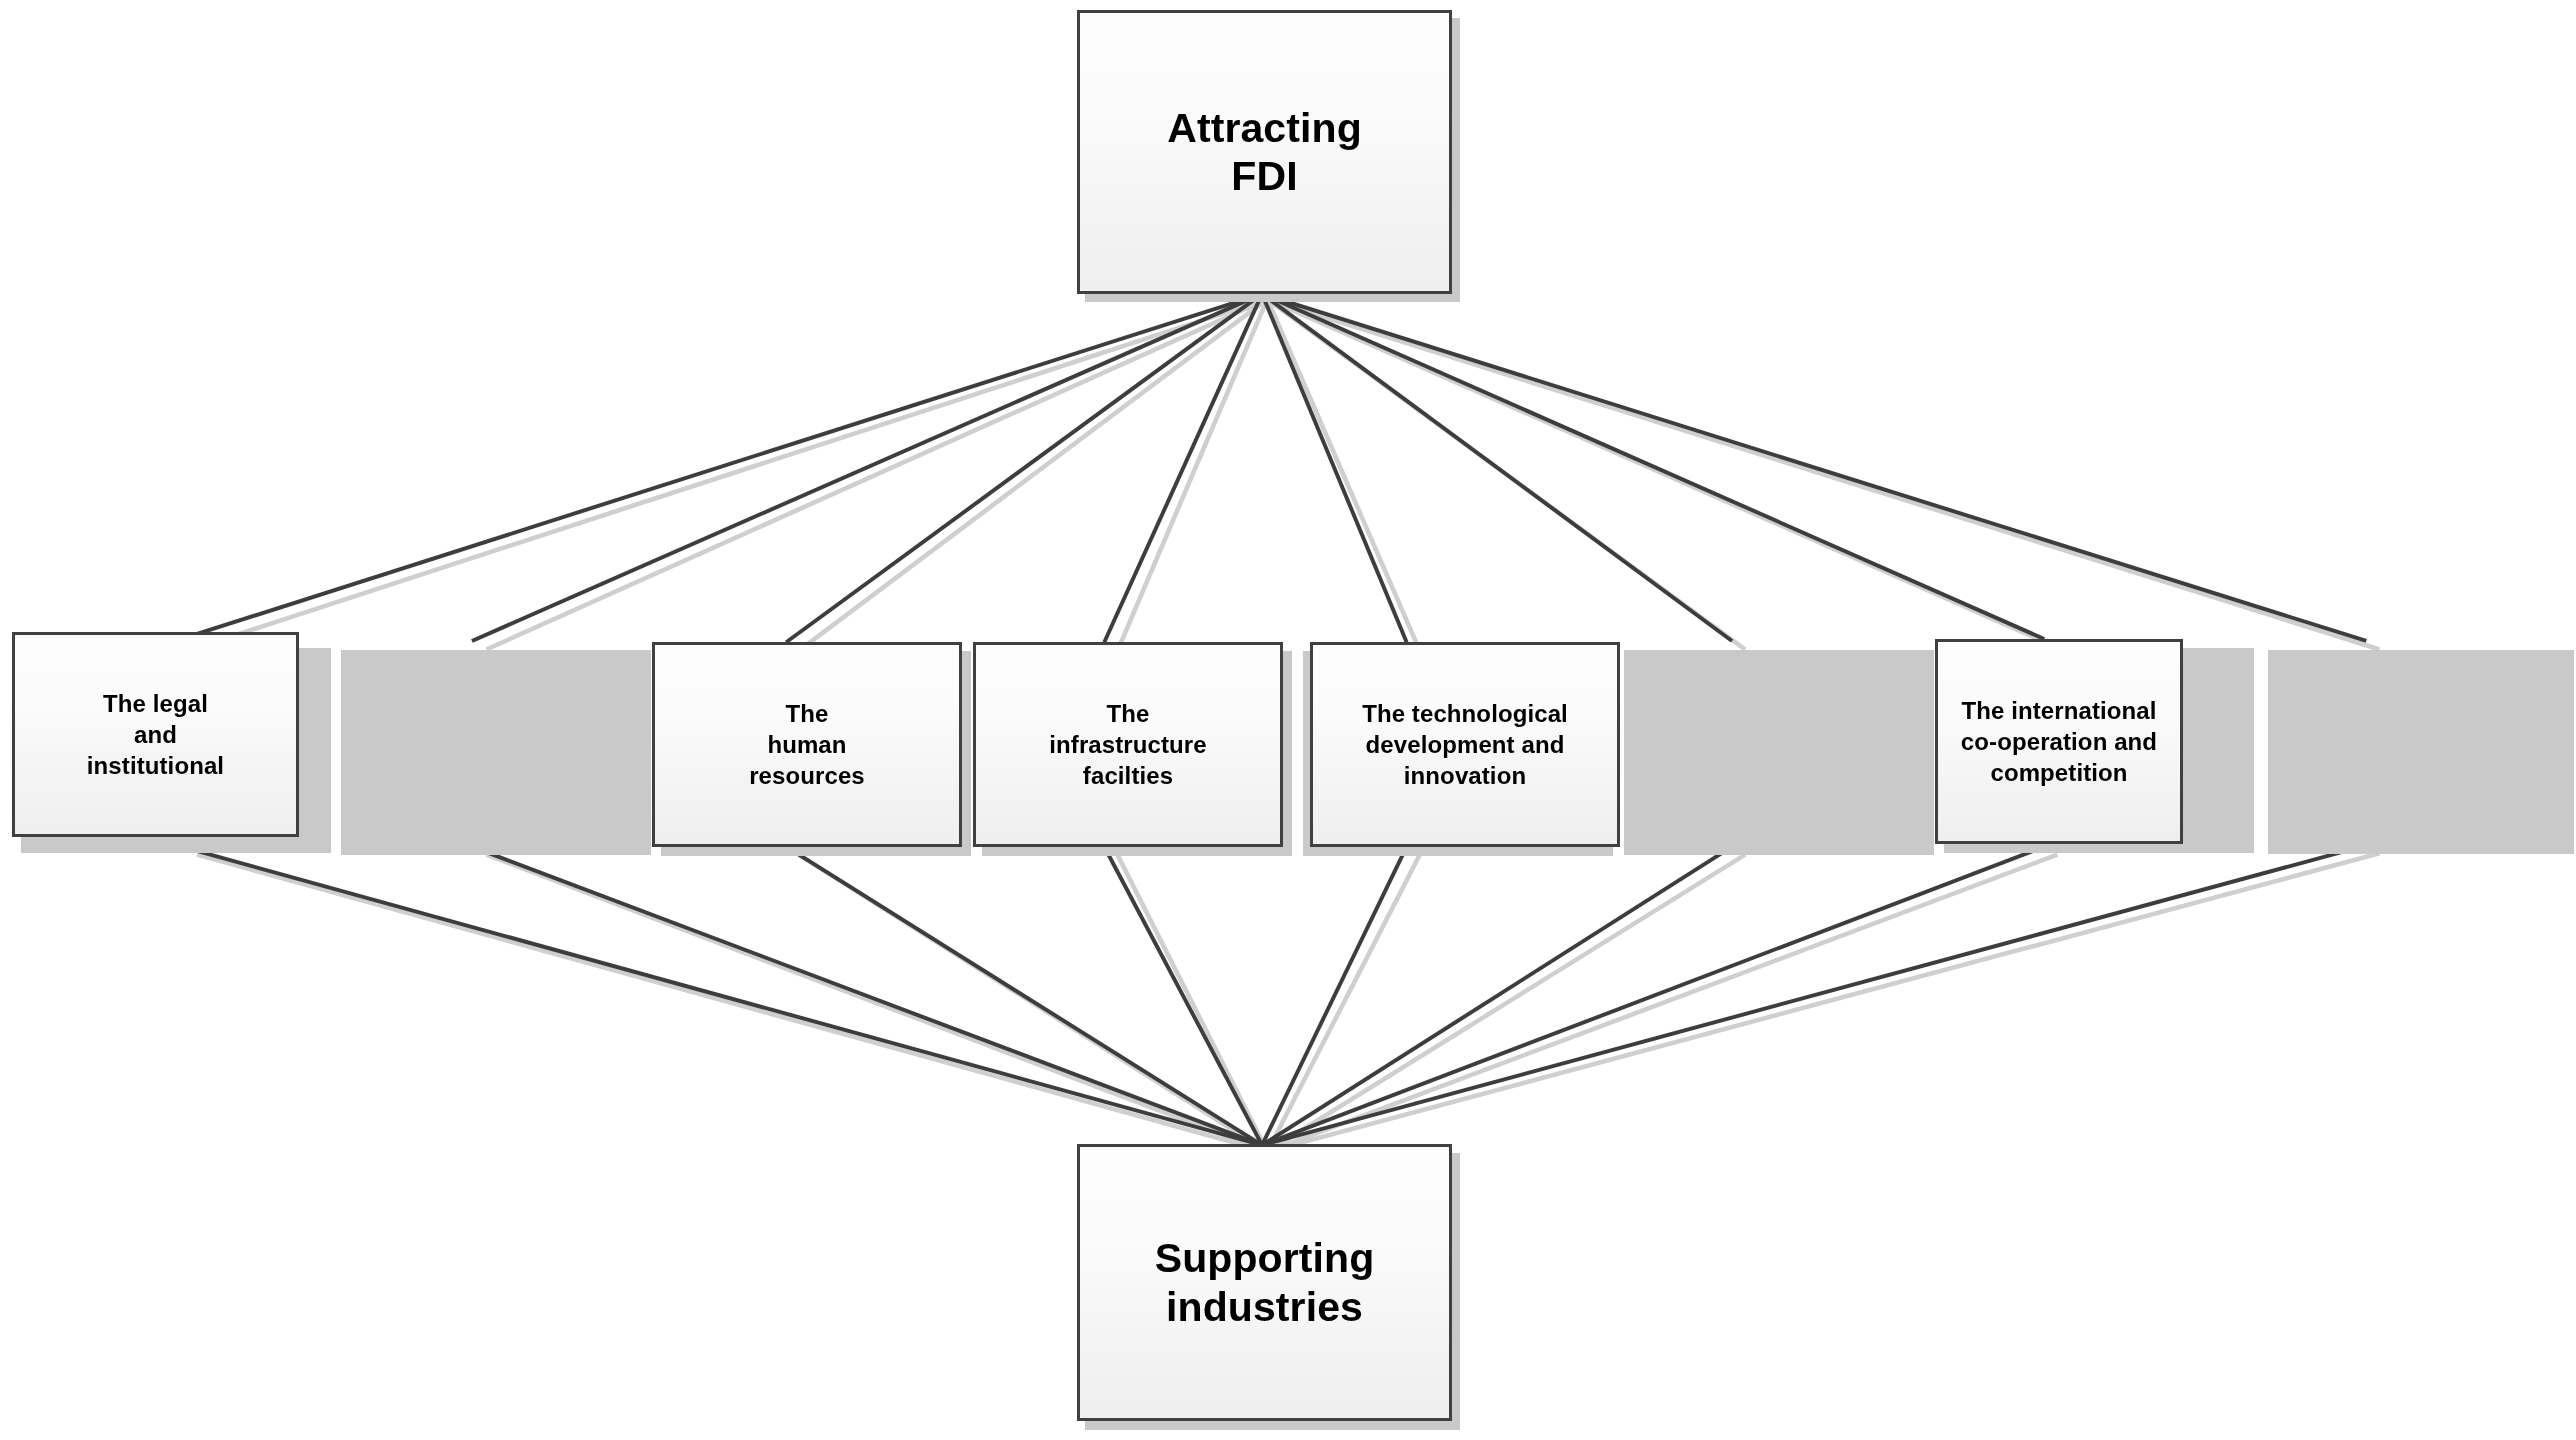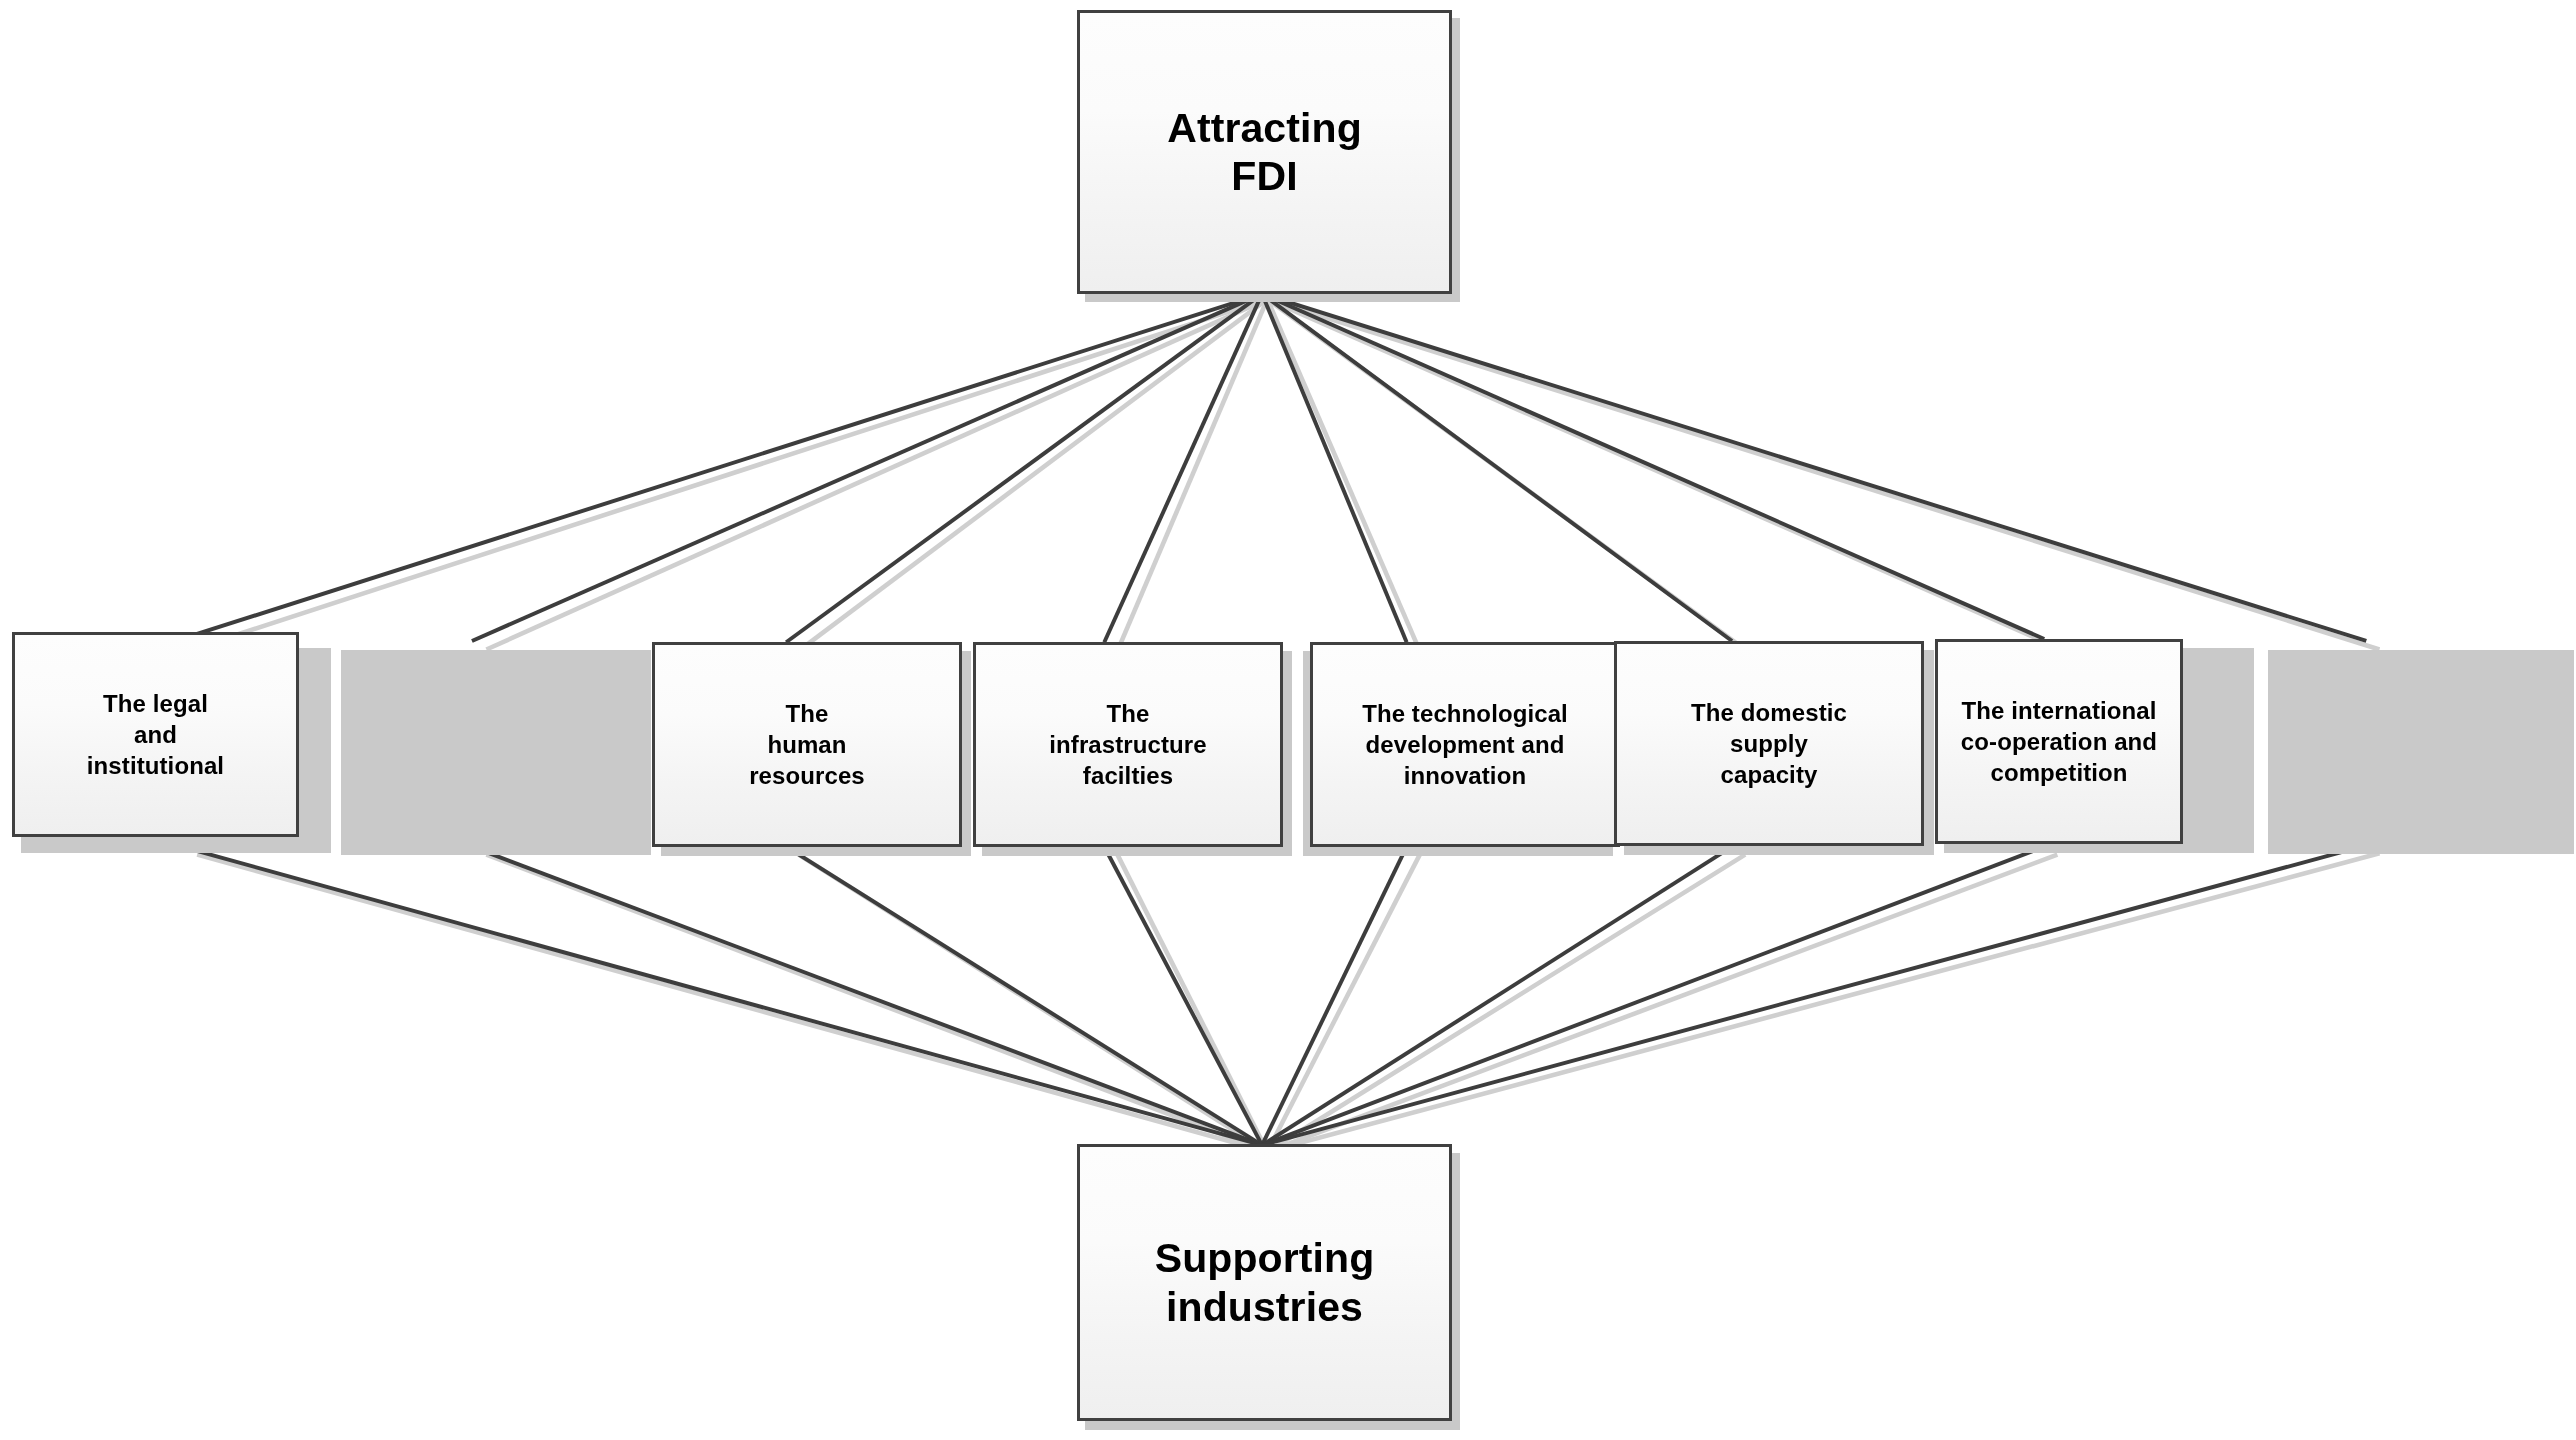--- a/index.html
+++ b/index.html
@@ -120,25 +120,20 @@
   </div>
 
   <div class="shadow" style="left:1303px;top:651px;width:310px;height:205px;"></div>
   <div class="node node-criterion" style="left:1294px;top:642px;width:310px;height:205px;margin-left:16px;">
     <span class="node-text">The technological
 development and
 innovation</span>
   </div>
 
   <div class="shadow" style="left:1624px;top:650px;width:310px;height:205px;"></div>
-  <div class="node node-criterion" style="left:1614px;top:641px;width:310px;height:205px;">
-    <span class="node-text">The domestic
-supply
-capacity</span>
-  </div>
 
   <div class="shadow" style="left:1944px;top:648px;width:310px;height:205px;"></div>
   <div class="node node-criterion" style="left:1935px;top:639px;width:248px;height:205px;">
     <span class="node-text">The international
 co-operation and
 competition</span>
   </div>
 
   <div class="shadow" style="left:2268px;top:650px;width:306px;height:204px;"></div>
 

